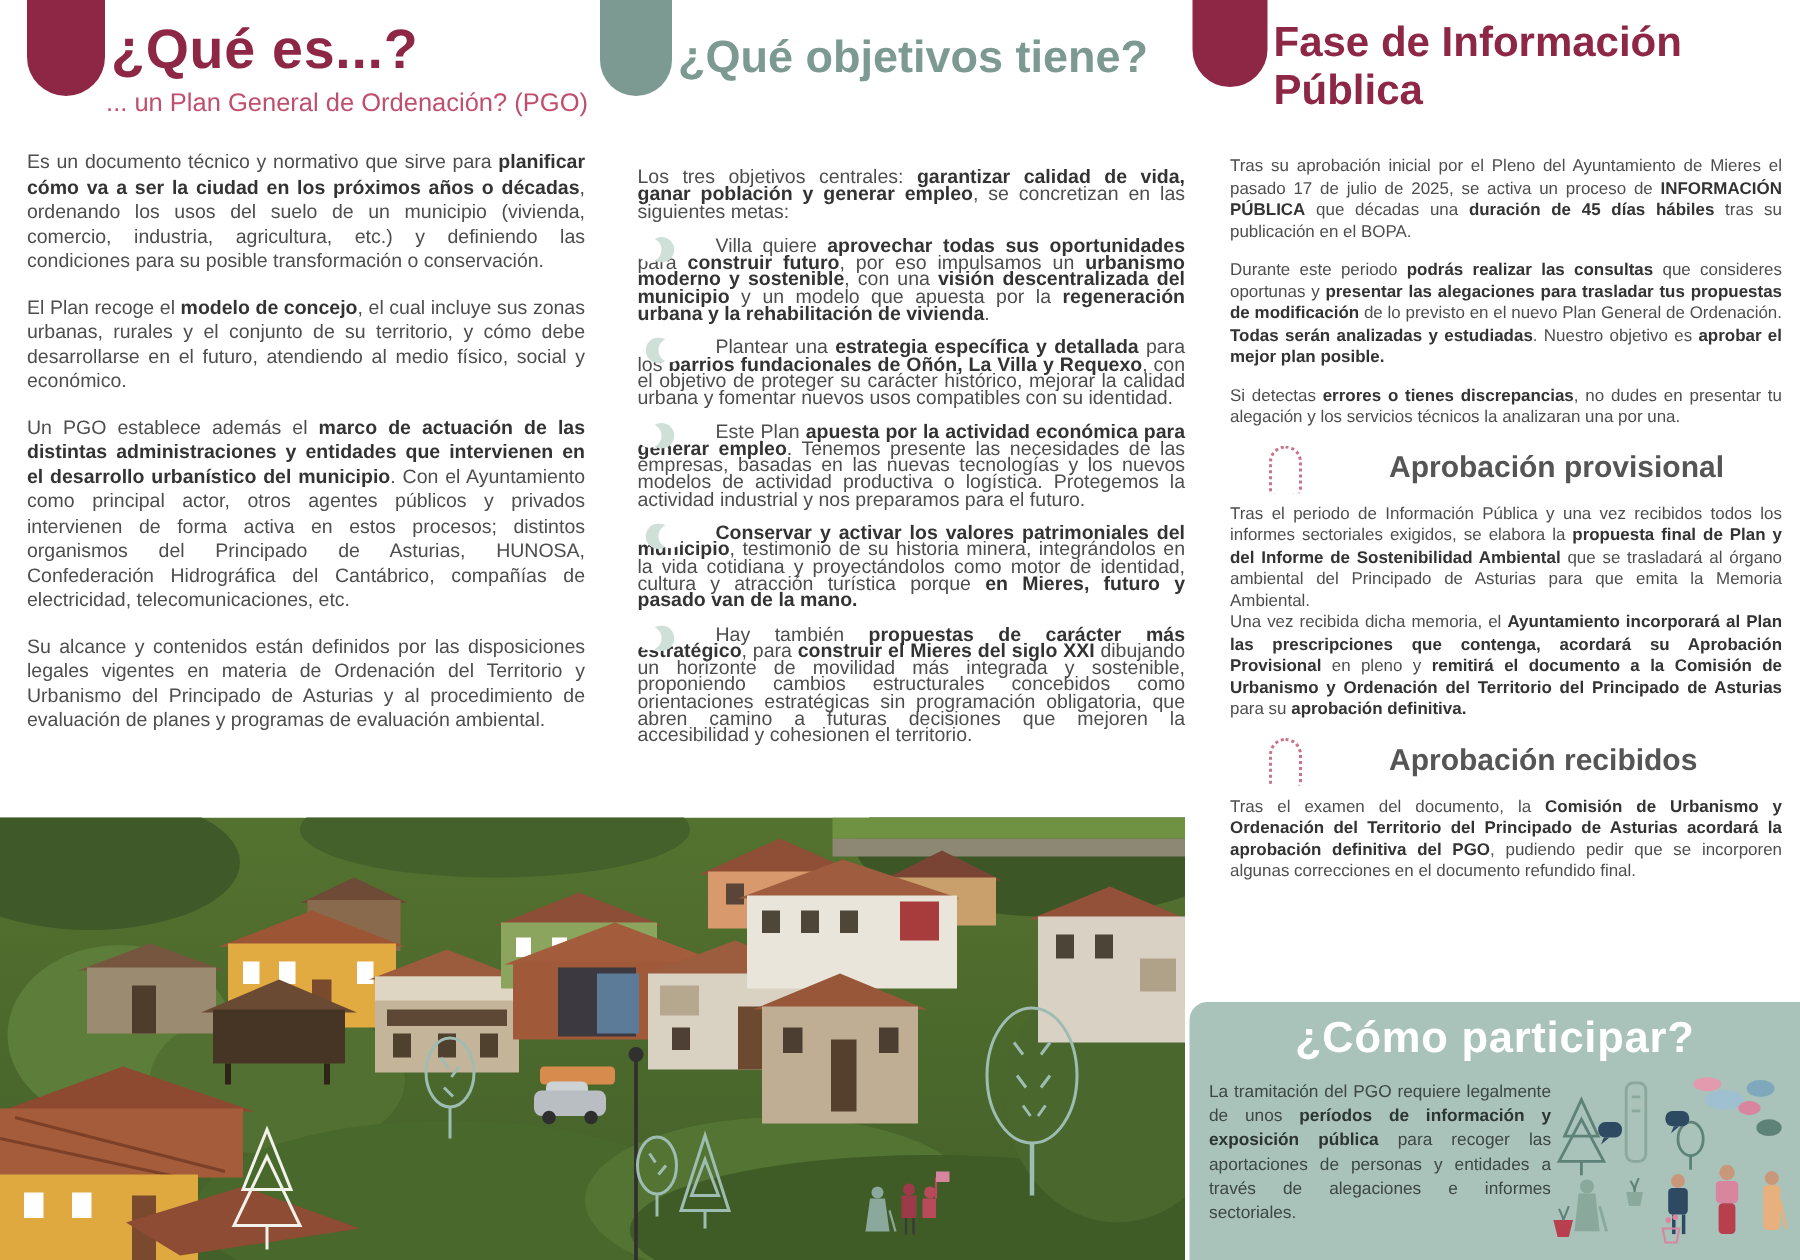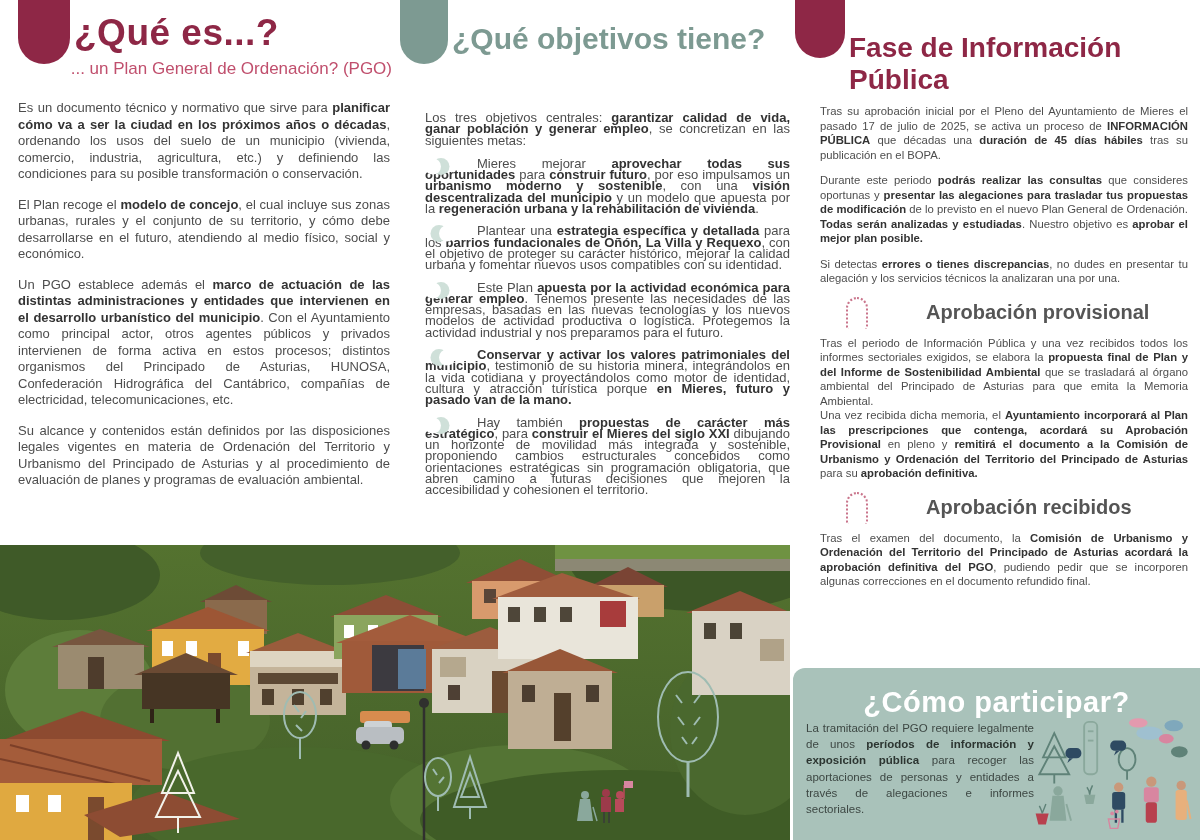--- a/index.html
+++ b/index.html
@@ -9,41 +9,41 @@
   *{margin:0;padding:0;box-sizing:border-box;}
   html,body{width:1200px;height:840px;}
   body{background:#fff;font-family:"Liberation Sans",sans-serif;color:var(--body-text);position:relative;overflow:hidden;}
   .pill{position:absolute;top:0;}
   .pill1{left:18px;width:52px;height:64px;background:var(--maroon);border-radius:0 0 26px 26px;}
   .pill2{left:400px;width:48px;height:64px;background:var(--sage);border-radius:0 0 24px 24px;}
   .pill3{left:795px;width:50px;height:58px;background:var(--maroon);border-radius:0 0 25px 25px;}
   .t1{position:absolute;left:74px;top:12px;font-size:37px;font-weight:bold;color:var(--maroon);letter-spacing:.5px;}
   .sub1{position:absolute;left:70px;top:59px;width:322px;text-align:right;font-size:17px;color:var(--rose);}
   .t2{position:absolute;left:452px;top:22px;font-size:30px;font-weight:bold;color:var(--sage);}
-  .t3{position:absolute;left:849px;top:12px;width:310px;font-size:28px;font-weight:bold;color:var(--maroon);line-height:1.14;margin-top:20px;}
+  .t3{position:absolute;left:849px;top:12px;width:310px;font-size:28px;font-weight:bold;color:var(--maroon);line-height:1.14;}
   .col{position:absolute;text-align:justify;}
   .col p{margin:0;}
   .col1{left:18px;top:100px;width:372px;font-size:13px;line-height:16.5px;}
   .col1 p{margin-bottom:14px;}
   .col2{left:425px;top:112px;width:365px;font-size:13px;line-height:11.3px;}
   .col2 .intro{margin-bottom:12px;}
   .bullet{position:relative;margin-bottom:11px;}
   .bullet p{text-indent:52px;}
   .moon{position:absolute;left:0;top:0;width:30px;height:17px;}
   .moon.flip{transform:scaleX(-1);}
   .col3{left:820px;top:104px;width:368px;font-size:11.3px;line-height:14.5px;}
   .col3 p{margin-bottom:11px;}
   b{color:#333;}
   .sec-head{display:flex;align-items:center;gap:16px;margin:8px 0 7px 26px;}
   .arch{width:22px;height:32px;border:2px dotted var(--pink-dotted);border-bottom:none;border-radius:12px 12px 3px 3px;}
   .sec-title{font-size:20px;font-weight:bold;color:#555;margin-left:42px;}
   .photo{position:absolute;left:0;top:545px;width:790px;height:295px;}
   .photo svg{display:block;width:100%;height:100%;}
   .participar{position:absolute;left:793px;top:668px;width:407px;height:172px;background:var(--sage-box);border-radius:12px 0 0 0;}
-  .participar h2{color:#fff;font-size:29px;font-weight:bold;text-align:center;margin-top:18px;letter-spacing:.5px;}
+  .participar h2{color:#fff;font-size:29px;font-weight:bold;text-align:center;margin-top:8px;letter-spacing:.5px;}
   .participar .ptext{position:absolute;left:13px;top:52px;width:228px;font-size:11.5px;line-height:16.2px;color:#3d4743;text-align:justify;}
   .participar .ptext b{color:#2c3531;}
   .pillu{position:absolute;right:2px;bottom:2px;width:168px;height:122px;}
 </style>
 </head>
 <body>
 
 <div class="pill pill1"></div>
 <div class="pill pill2"></div>
 <div class="pill pill3"></div>
@@ -60,21 +60,21 @@
   <p><span>Su alcance y contenidos están definidos por las disposiciones legales vigentes en materia de Ordenación del Territorio y Urbanismo del Principado de Asturias y al procedimiento de evaluación de planes y programas de evaluación ambiental.</span></p>
 </div>
 
 <div class="col col2">
   <p class="intro"><span>Los tres objetivos centrales: </span><b>garantizar calidad de vida, ganar población y generar empleo</b><span>, se concretizan en las siguientes metas:</span></p>
   <div class="bullet">
     <svg class="moon" viewBox="0 0 30 17">
         <circle cx="16" cy="8.5" r="8.5" fill="var(--sage-light)"></circle>
         <circle cx="8" cy="8.5" r="8" fill="#fff"></circle>
       </svg>
-    <p><span>Mieres mejorar </span><b>aprovechar todas sus oportunidades</b><span> para </span><b>construir futuro</b><span>, por eso impulsamos un </span><b>urbanismo moderno y sostenible</b><span>, con una </span><b>visión descentralizada del municipio</b><span> y un modelo que apuesta por la </span><b>regeneración urbana y la rehabilitación de vivienda</b><span>.</span></p>
+    <p><span>Villa quiere </span><b>aprovechar todas sus oportunidades</b><span> para </span><b>construir futuro</b><span>, por eso impulsamos un </span><b>urbanismo moderno y sostenible</b><span>, con una </span><b>visión descentralizada del municipio</b><span> y un modelo que apuesta por la </span><b>regeneración urbana y la rehabilitación de vivienda</b><span>.</span></p>
   </div>
   <div class="bullet">
     <svg class="moon flip" viewBox="0 0 30 17">
         <circle cx="16" cy="8.5" r="8.5" fill="var(--sage-light)"></circle>
         <circle cx="8" cy="8.5" r="8" fill="#fff"></circle>
       </svg>
     <p><span>Plantear una </span><b>estrategia específica y detallada</b><span> para los </span><b>barrios fundacionales de Oñón, La Villa y Requexo</b><span>, con el objetivo de proteger su carácter histórico, mejorar la calidad urbana y fomentar nuevos usos compatibles con su identidad.</span></p>
   </div>
   <div class="bullet">
     <svg class="moon" viewBox="0 0 30 17">

